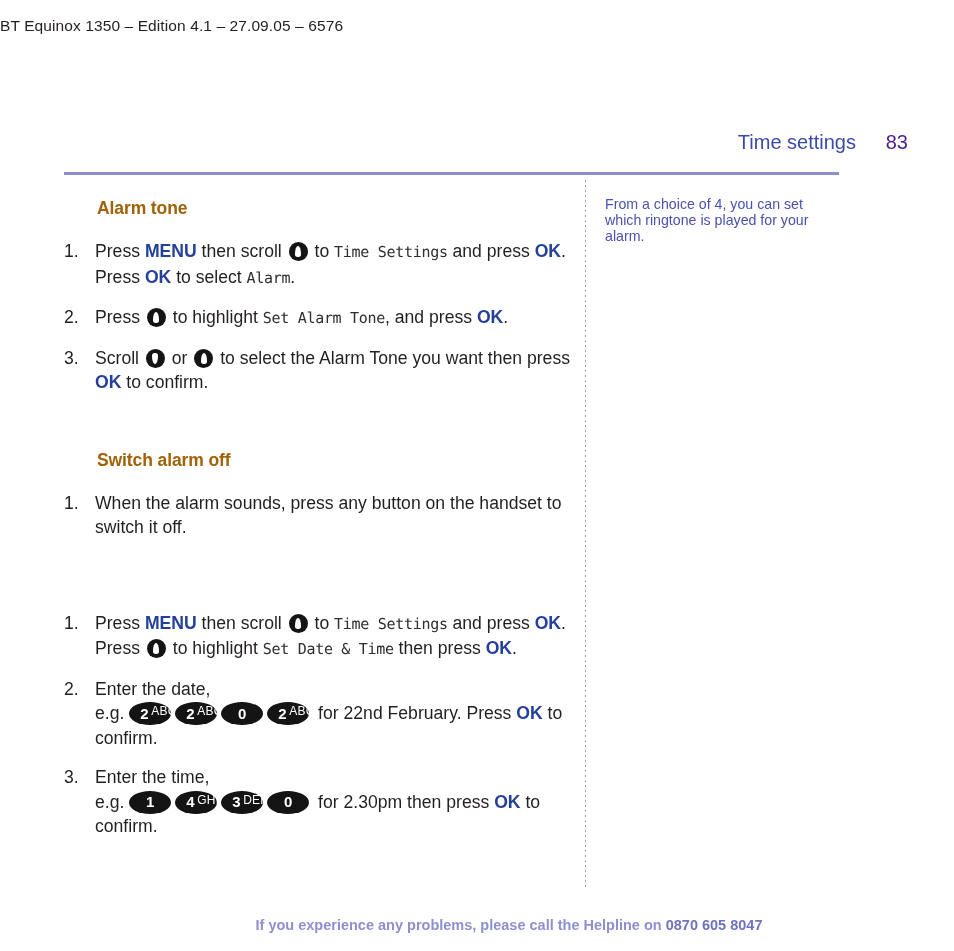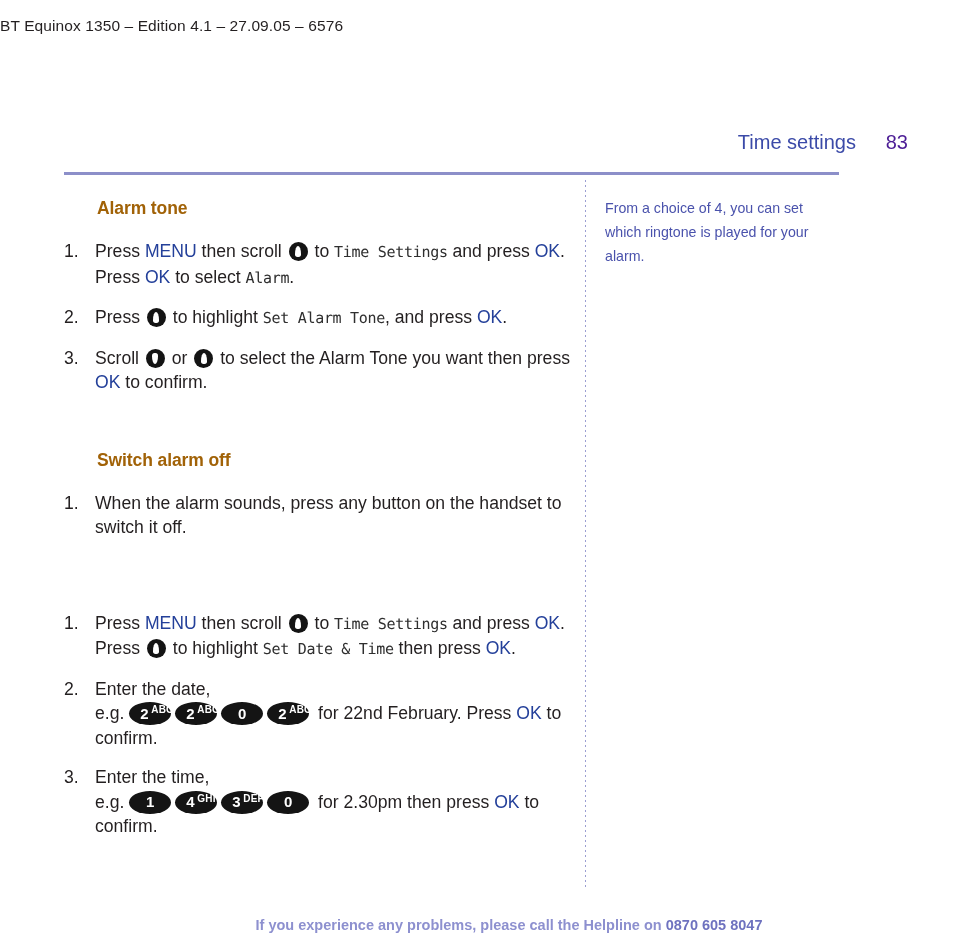--- a/index.html
+++ b/index.html
@@ -106,21 +106,21 @@
     position: absolute;
     left: 0;
     top: 0;
     width: 24px;
     font-size: 17.6px;
     color: #231f20;
   }
 
   b.ui-key {
     color: #24409a;
-    font-weight: normal;
+    font-weight: bold;
   }
 
   
   .lcd {
     font-family: "DejaVu Sans Mono", "Liberation Mono", monospace;
     font-size: 15px;
     letter-spacing: -0.3px;
     color: #4d4d4d;
     -webkit-font-smoothing: none;
     text-rendering: geometricPrecision;
@@ -182,34 +182,34 @@
   }
   .keypad.solo .digit {
     left: 0;
     right: 0;
     text-align: center;
   }
   .keypad .letters {
     position: absolute;
     left: 22px;
     top: 3px;
-    font-size: 10px;
-    font-weight: bold;
+    font-size: 12px;
+    font-weight: normal;
     letter-spacing: 0.2px;
     line-height: 1;
   }
 
   
   .side-note {
     position: absolute;
     left: 605px;
     top: 196px;
     width: 225px;
     font-size: 14.2px;
-    line-height: 24px;
+    line-height: 16px;
     color: #4a52ac;
   }
 
   
   .footer {
     position: absolute;
     bottom: 18px;
     left: 0;
     width: 954px;
     text-align: center;

